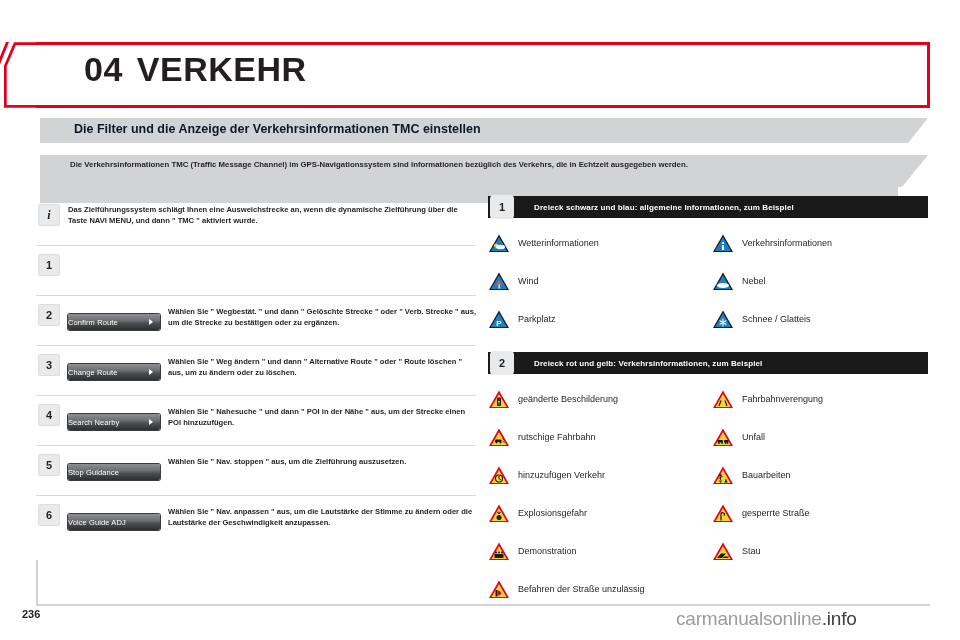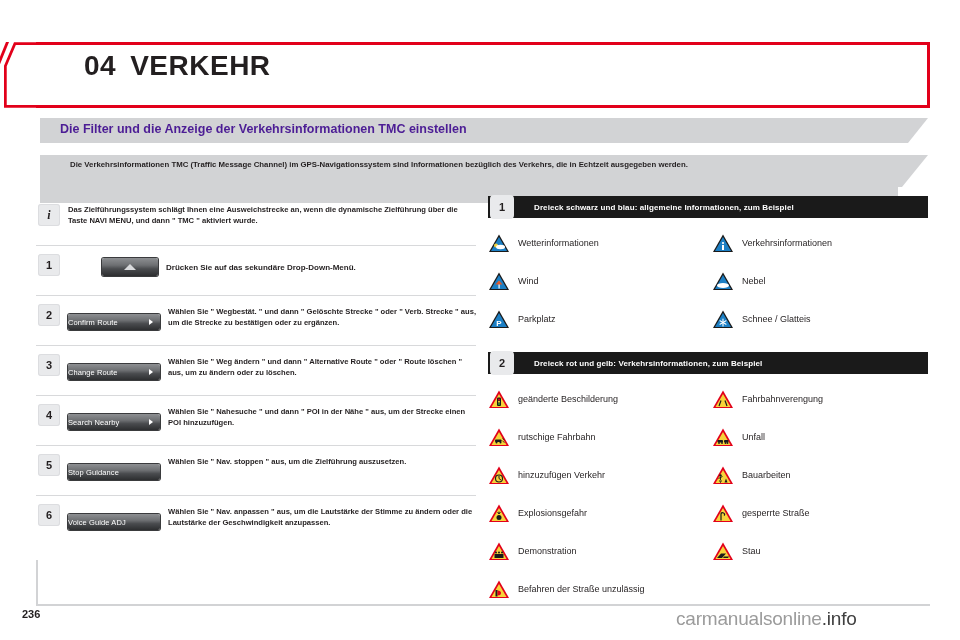--- a/index.html
+++ b/index.html
@@ -28,31 +28,31 @@
     content:"";position:absolute;left:-30px;top:-3px;
     width:3px;height:72px;background:#e2001a;
     transform:skewX(-22deg);transform-origin:top;
   }
   .chapter .leftcut{
     position:absolute;left:-32px;top:0px;width:40px;height:66px;
     overflow:visible;
   }
   .chapter-title{
     position:absolute;left:48px;top:8px;
-    font-size:28px;font-weight:bold;letter-spacing:0.5px;
+    font-size:34px;font-weight:bold;letter-spacing:0.5px;
     color:#231f20;white-space:nowrap;
   }
   .chapter-title .num{margin-right:14px;}
   .banner-title{
     position:absolute;left:40px;top:118px;width:858px;
     height:25px;background:#d2d3d5;
   }
   .banner-title .label{
-    position:absolute;left:20px;top:4px;
-    font-size:12.5px;font-weight:bold;color:#4c1d95;white-space:nowrap;
+    position:absolute;left:34px;top:4px;
+    font-size:12.5px;font-weight:bold;color:#0f172a;white-space:nowrap;
   }
   .banner-intro{
     position:absolute;left:40px;top:155px;width:858px;height:48px;
     background:#d2d3d5;
   }
   .banner-intro .label{
     position:absolute;left:30px;top:4px;right:40px;
     font-size:7.8px;font-weight:bold;color:#231f20;line-height:1.45;
   }
   .tail-svg{position:absolute;right:-30px;top:0;}
@@ -208,26 +208,20 @@
 
     <div class="step infostep">
       <div class="badge info">i</div>
       <div class="step-body">
         <div class="step-text">Das Zielführungssystem schlägt Ihnen eine Ausweichstrecke an, wenn die dynamische Zielführung über die Taste NAVI MENU, und dann " TMC " aktiviert wurde.</div>
       </div>
     </div>
 
     <div class="step step1">
       <div class="badge">1</div>
-      <div class="step-body">
-        <div class="navbtn uparrow">
-          <span class="uptri"></span>
-        </div>
-        <div class="step-text">Drücken Sie auf das sekundäre Drop-Down-Menü.</div>
-      </div>
     </div>
 
     <div class="step">
       <div class="badge">2</div>
       <div class="step-body">
         <div class="navbtn">
           <span class="btxt">Confirm Route</span>
           <span class="arrow"></span>
         </div>
         <div class="step-text">Wählen Sie " Wegbestät. " und dann " Gelöschte Strecke " oder " Verb. Strecke " aus, um die Strecke zu bestätigen oder zu ergänzen.</div>

